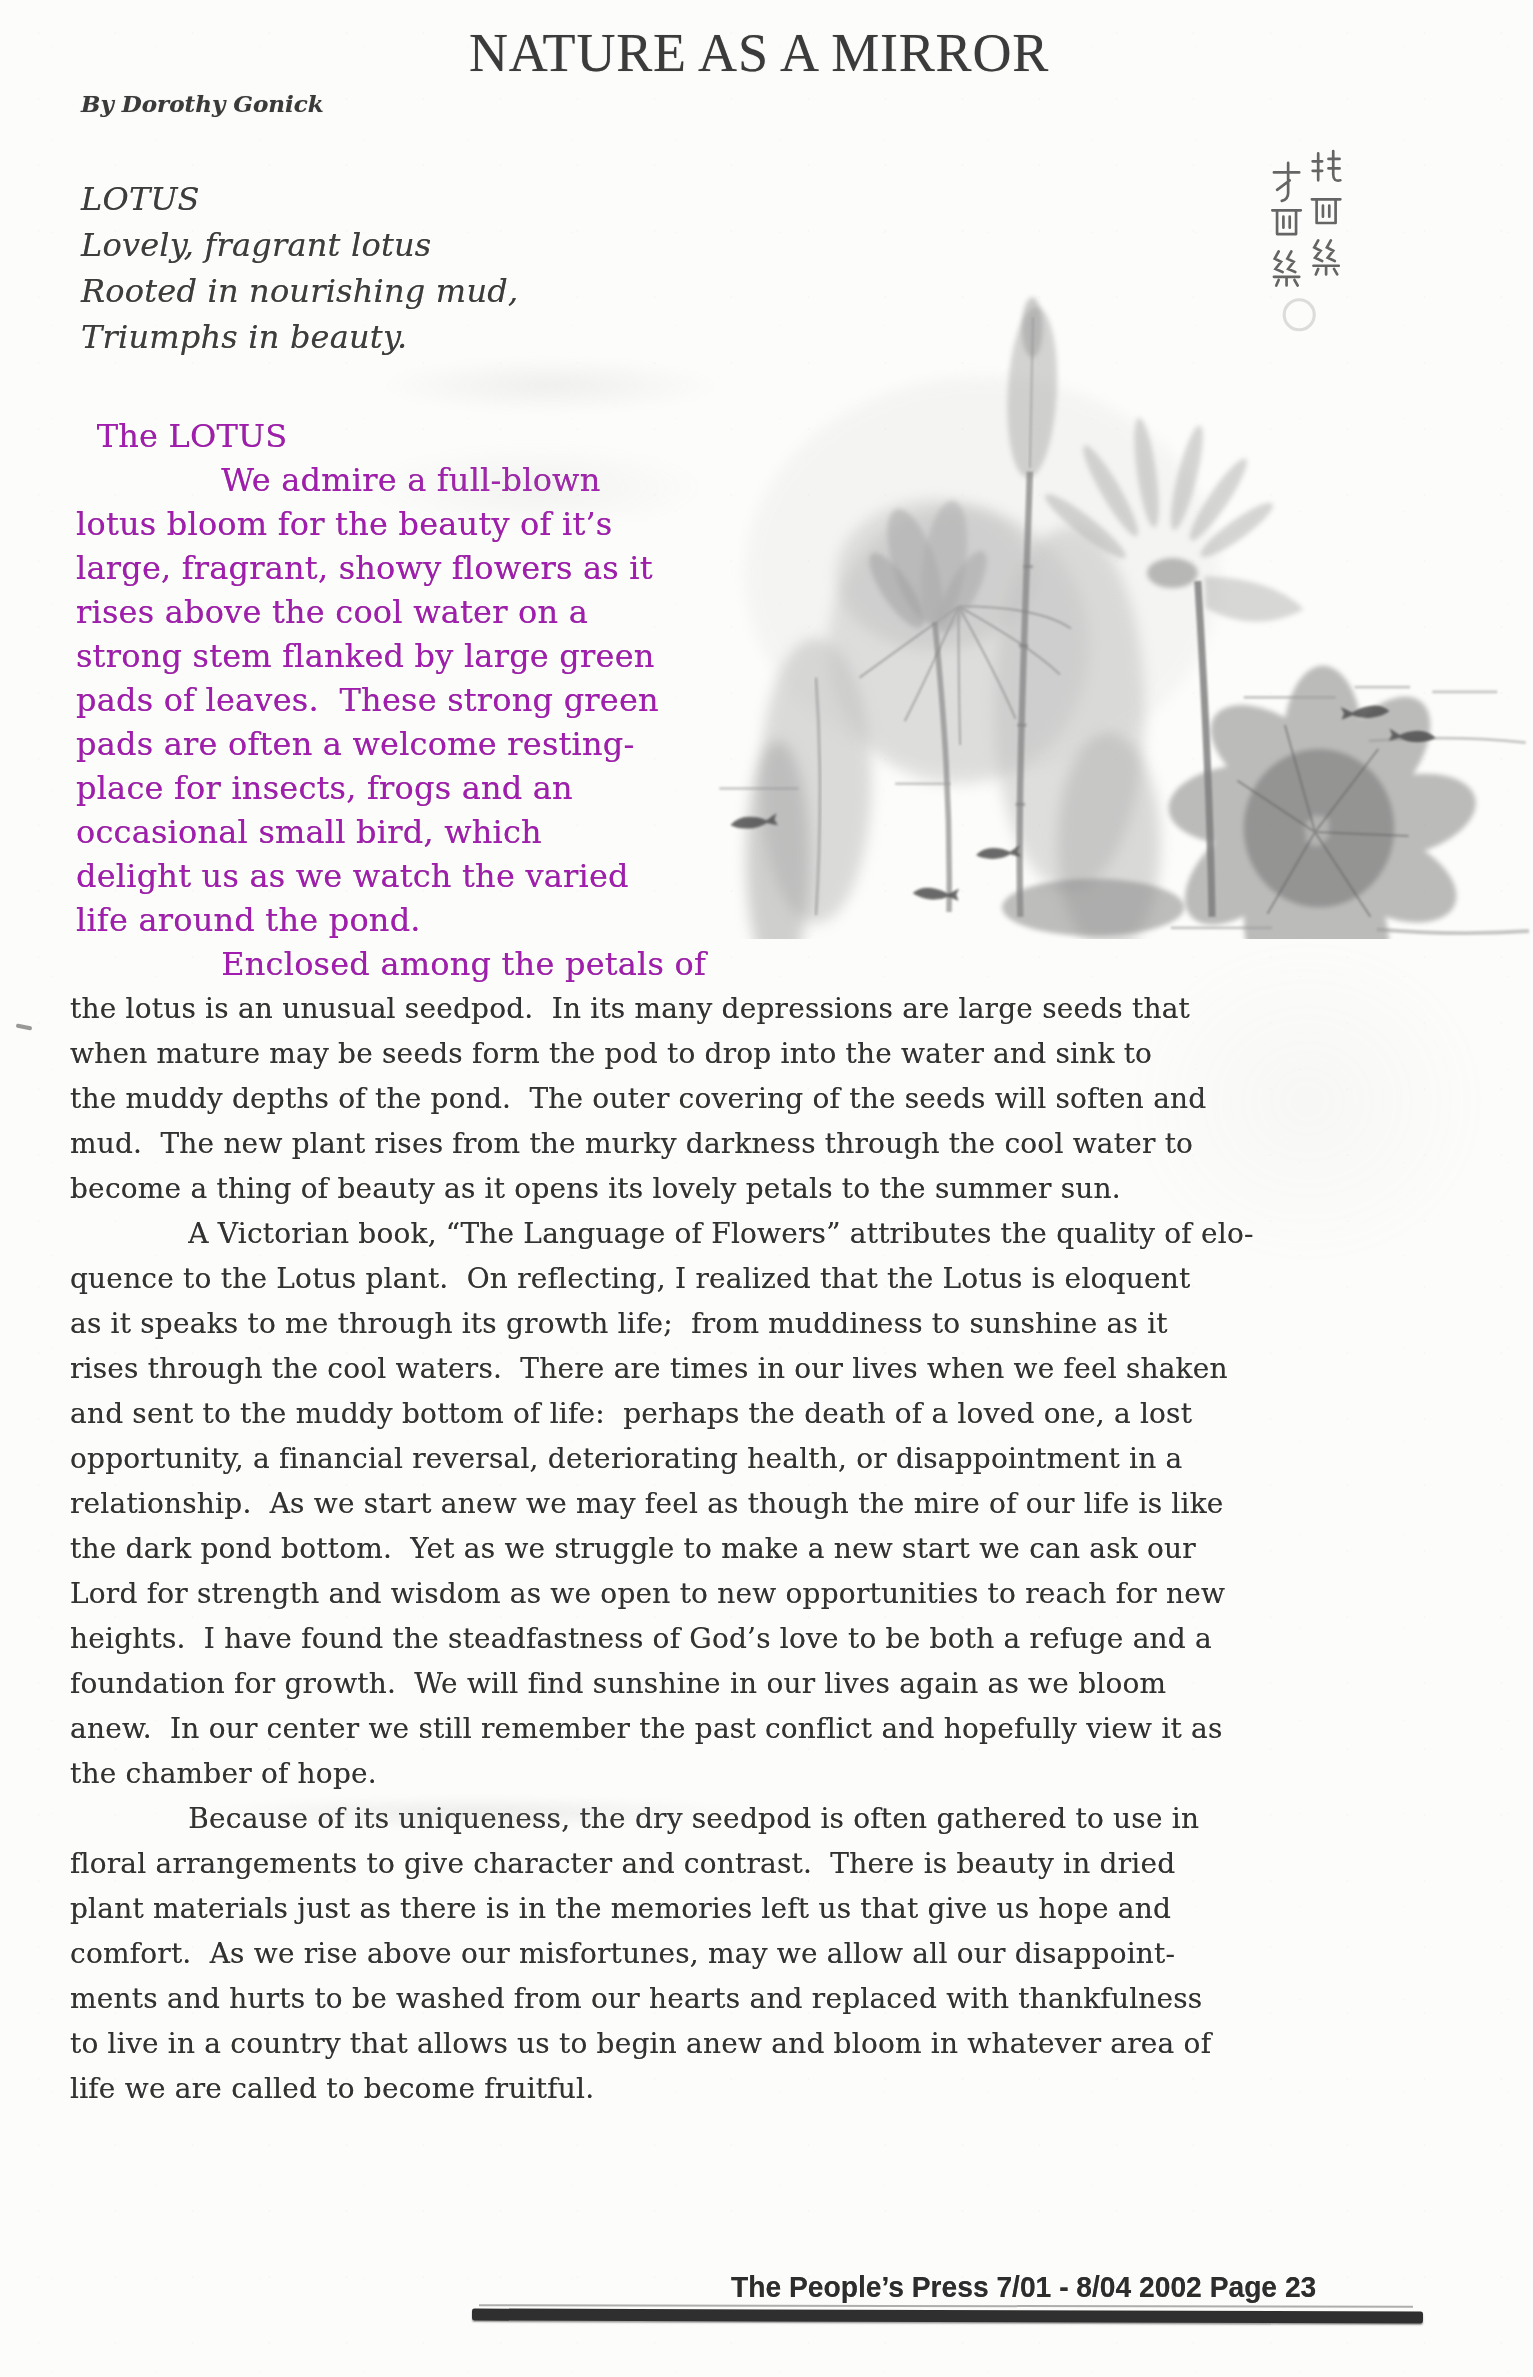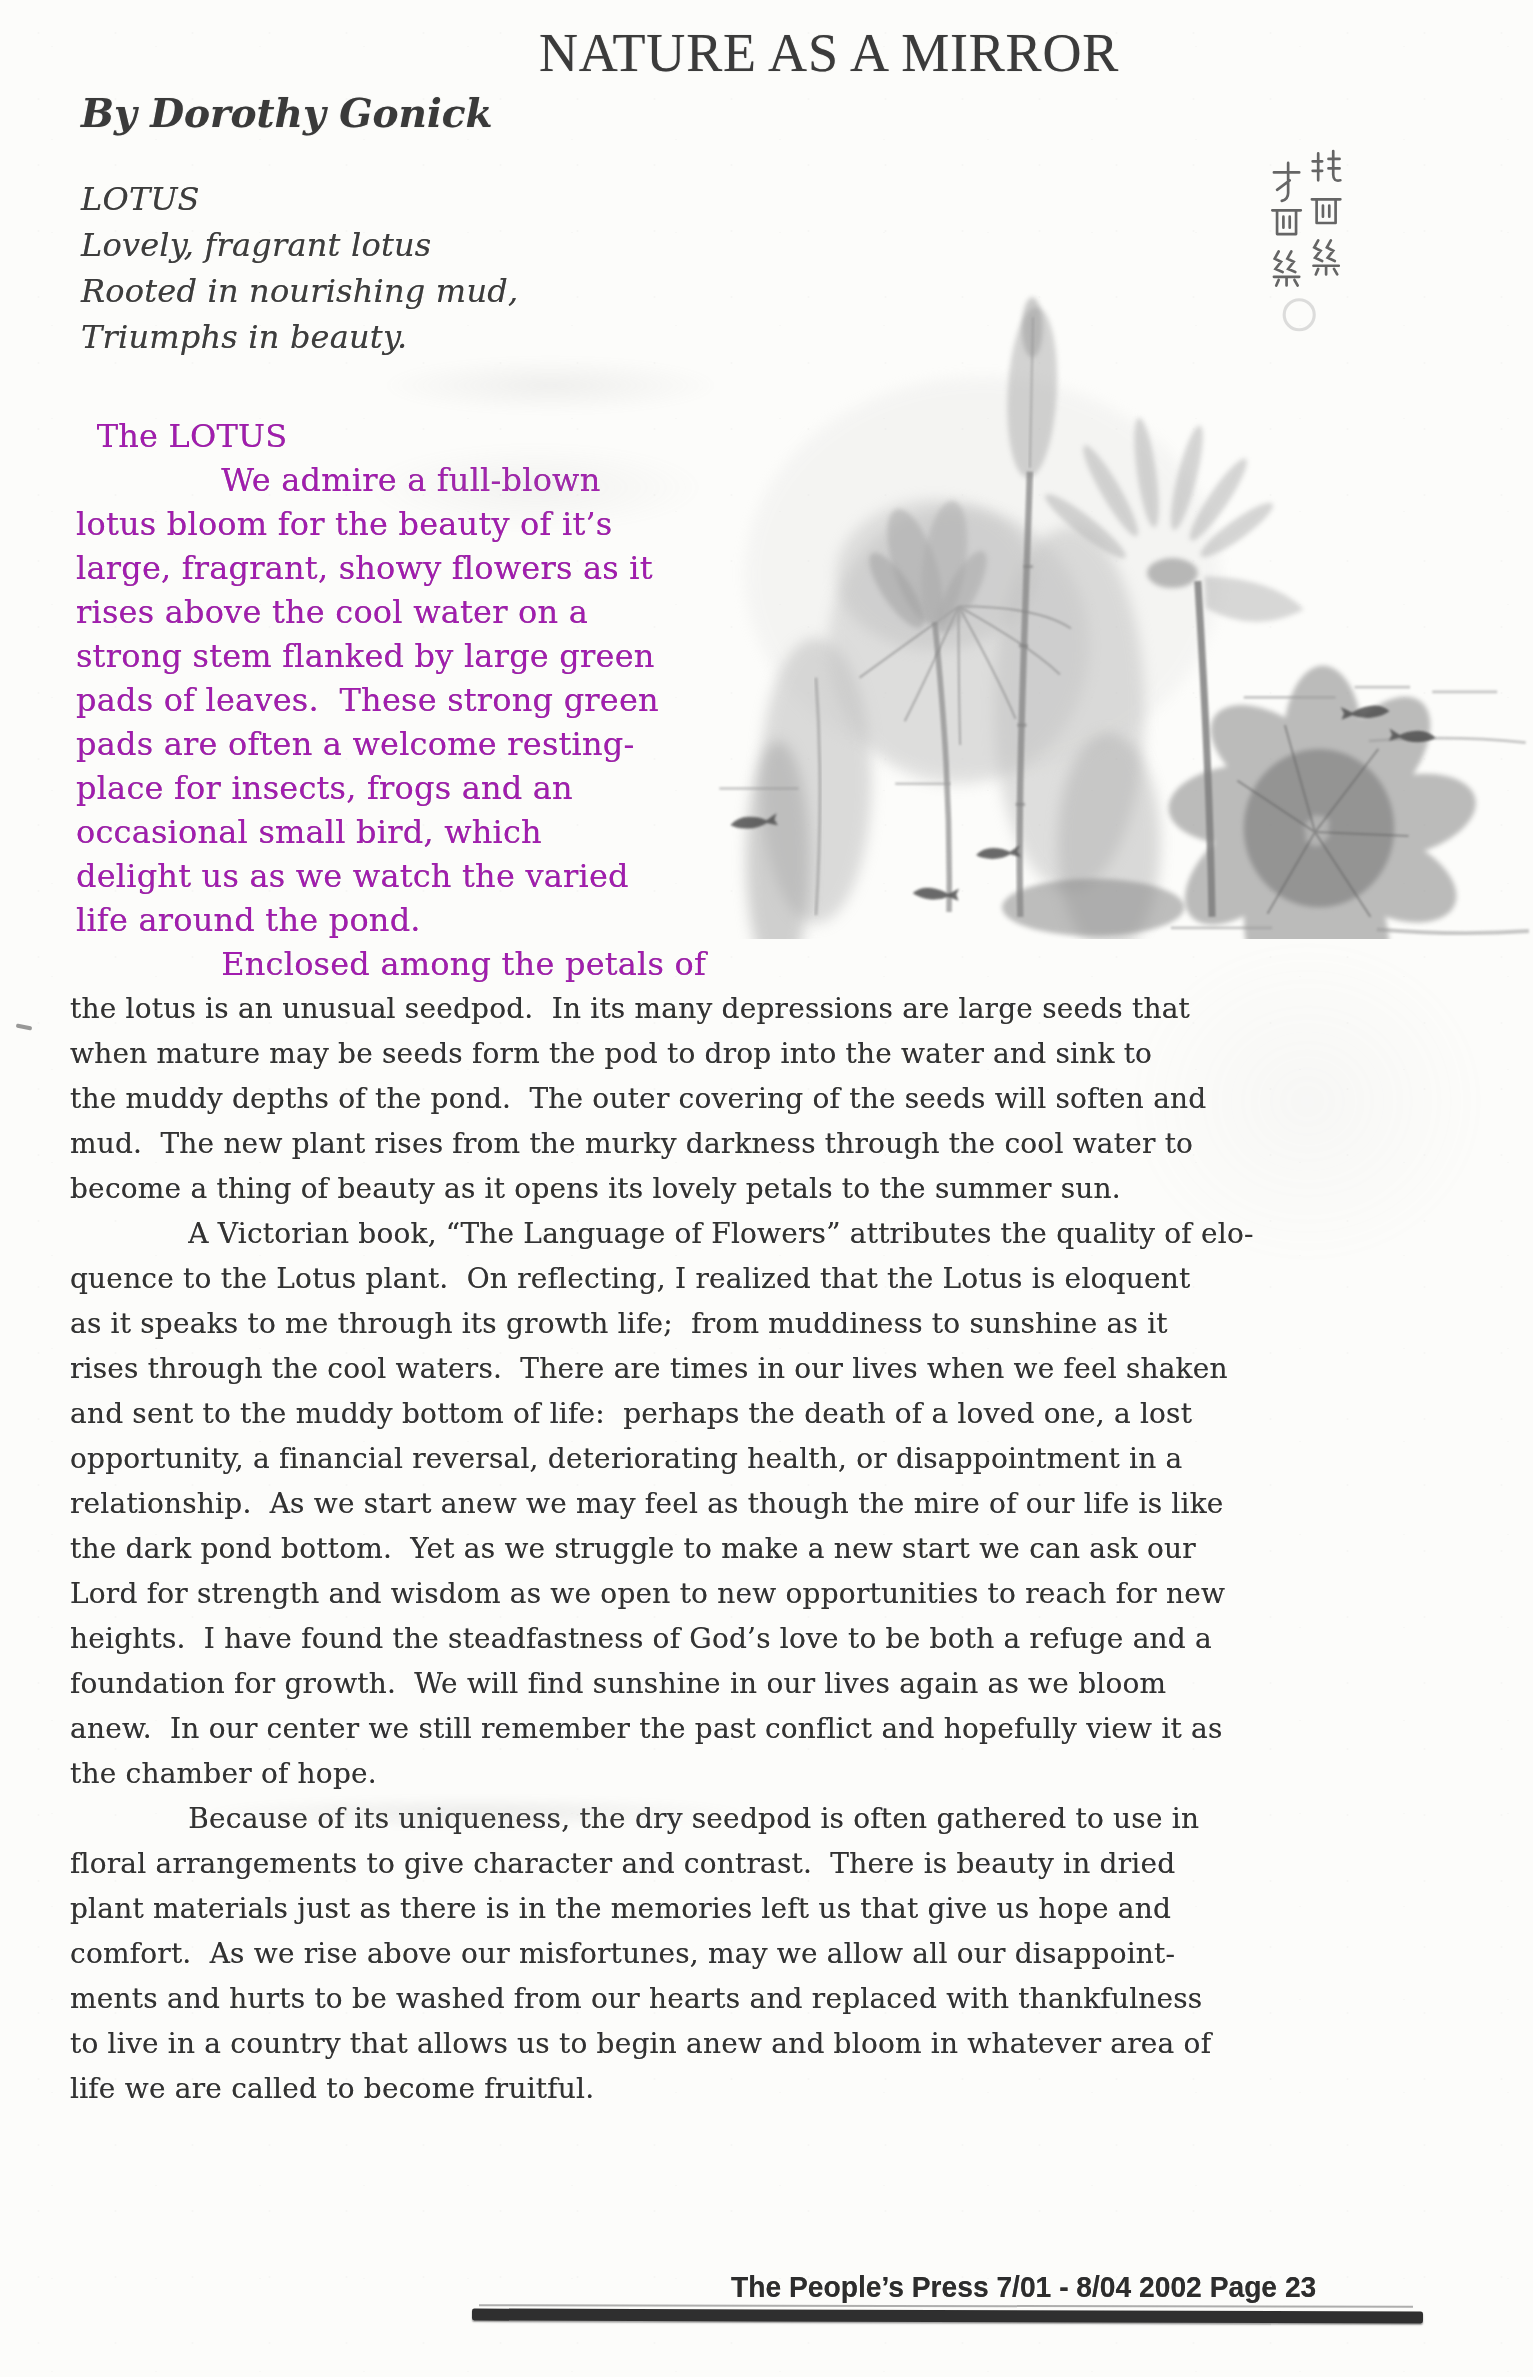--- a/index.html
+++ b/index.html
@@ -12,25 +12,24 @@
     font-family:"DejaVu Serif", serif;
     color:#2e2e2e;
   }
   .abs{position:absolute;}
   #title{
     left:469px;top:22px;width:650px;
     font-family:"Liberation Serif", serif;
     font-size:54px;letter-spacing:0.8px;color:#3b3b3b;
     text-shadow:0 0 0.8px rgba(40,40,40,.45);
     white-space:nowrap;
-    text-align:right;
   }
   #byline{
     left:81px;top:90px;
-    font-size:39px;font-weight:bold;font-style:italic;color:#3a3a3a;
+    font-size:23px;font-weight:bold;font-style:italic;color:#3a3a3a;
     text-shadow:0 0 0.8px rgba(40,40,40,.4);
   }
   #poem{ left:81px;top:176px;font-size:32px;font-style:italic;color:#3d3d3d;line-height:46px;}
   #col-text{ left:76px;top:414px;width:642px;font-size:32px;line-height:44px;color:#a21caf;}
   #main-text{ left:70px;top:986px;width:1463px;font-size:28px;line-height:45px;color:#323232;}
   #col-text .tline,#main-text .tline,#poem .tline{text-shadow:0 0 0.5px rgba(30,30,30,.5);letter-spacing:0.2px;}
   #footer-text{
     left:731px;top:2270px;width:666px;
     font-family:"Liberation Sans", sans-serif;
     font-size:30px;font-weight:bold;color:#2d2d2d;

